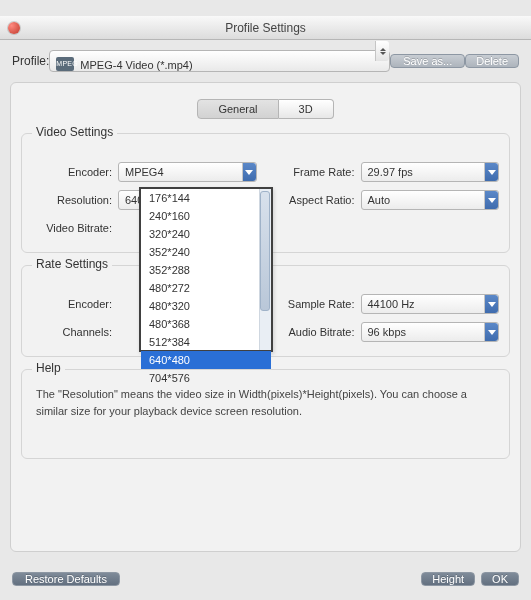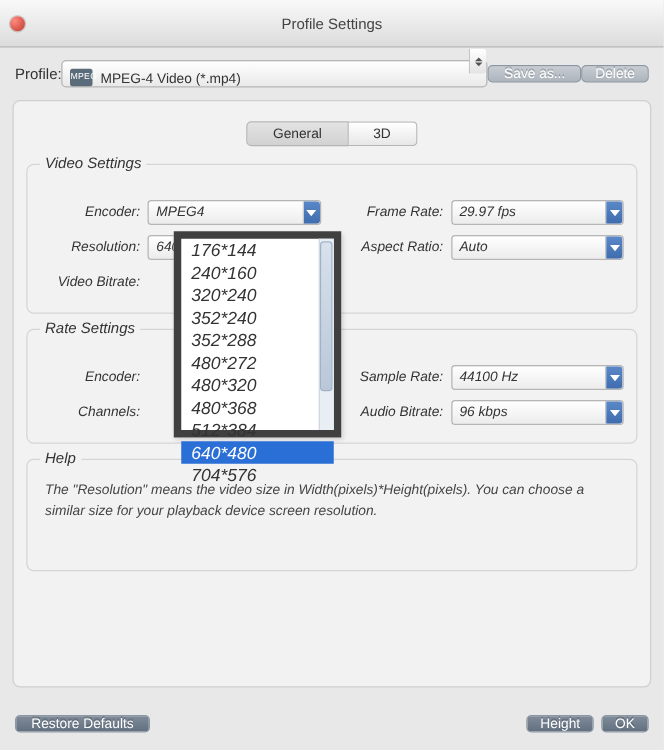--- a/index.html
+++ b/index.html
@@ -1,20 +1,20 @@
 <!DOCTYPE html>
 <html><head>
 <meta charset="utf-8">
 <style>
   * { box-sizing: border-box; font-family: "Lucida Grande", "Helvetica Neue", Arial, sans-serif; }
   html, body { margin:0; padding:0; }
   body { width:531px; height:600px; background:#e8e8e8; font-size:11px; color:#333; }
 
   
-  .titlebar { height:38px; background:linear-gradient(#f9f9f9,#dcdcdc); border-bottom:1px solid #b6b6b6; position:relative; display:flex; align-items:center; }
+  .titlebar { height:24px; background:linear-gradient(#f9f9f9,#dcdcdc); border-bottom:1px solid #b6b6b6; position:relative; display:flex; align-items:center;margin-top:16px; }
   .titlebar .close { width:12px; height:12px; border-radius:50%; background:radial-gradient(circle at 30% 30%,#ff8a80,#c0392b); margin-left:8px; box-shadow:0 0 0 1px rgba(0,0,0,.15);}
   .titlebar .title { position:absolute; left:0; right:0; text-align:center; font-size:12px; color:#444; }
 
   
   .toprow { padding:10px 12px; display:flex; align-items:center; gap:0; }
   .toprow .plabel { font-size:12px; }
   .profile-select { flex:1; height:22px; display:flex; align-items:flex-end; padding:0 20px 0 6px; background:linear-gradient(#fff,#e9e9e9); border:1px solid #b5b5b5; border-radius:4px; position:relative; }
   .profile-select .badge { display:inline-block; width:18px; height:14px; background:#5a6b7a; border-radius:2px; margin-right:6px; color:#fff; font-size:7px; text-align:center; line-height:14px; letter-spacing:.2px;}
   .profile-select .chev { position:absolute; right:6px; top:50%; transform:translateY(-50%); }
   .btn-pill { height:14px; padding:0 12px; background:linear-gradient(#c8cdd3,#adb4bc); border:1px solid #8d97a3; border-radius:4px; color:#fff; font-size:11px; display:flex; align-items:center; text-shadow:0 -1px rgba(0,0,0,.2); }
@@ -24,38 +24,38 @@
   .panel { margin:0 10px 8px; background:#f2f2f2; border:1px solid #cfcfcf; border-radius:6px; padding:10px 10px 12px; position:relative; }
 
   
   .tabs { display:flex; justify-content:center; margin:6px 0 14px; }
   .tab { padding:3px 20px; border:1px solid #b5b5b5; background:linear-gradient(#fff,#e7e7e7); font-size:11px; }
   .tab:first-child { border-radius:4px 0 0 4px; }
   .tab:last-child  { border-left:none; border-radius:0 4px 4px 0; }
   .tab.active { background:linear-gradient(#e3e3e3,#d2d2d2); }
 
   
-  .groupbox { border:1px solid #d5d5d5; border-radius:6px; padding:28px 10px 14px; margin-bottom:12px; position:relative; background:#f2f2f2;font-style:italic; }
+  .groupbox { border:1px solid #d5d5d5; border-radius:6px; padding:28px 10px 14px; margin-bottom:12px; position:relative; background:#f2f2f2; }
   .groupbox .legend { position:absolute; top:-9px; left:10px; padding:0 4px; background:#f2f2f2; font-size:12px; }
   .helpbox { min-height:90px; padding:16px 14px; }
   .helptext { font-size:11px; line-height:1.5; color:#444; }
 
   
   .fields { display:grid; grid-template-columns:1fr 1fr; gap:8px 18px; }
   .field { display:flex; align-items:center; gap:6px; }
   .field label { width:80px; text-align:right; font-size:11px; }
   .combo { flex:1; height:20px; border:1px solid #b5b5b5; border-radius:3px; background:linear-gradient(#fff,#ececec); position:relative; display:flex; align-items:center; padding:0 18px 0 6px; font-size:11px; }
   .combo .arrow, .profile-select .chev { width:14px; height:100%; position:absolute; right:0; top:0; border-left:1px solid #c5c5c5; display:flex; align-items:center; justify-content:center; background:linear-gradient(#5b88c8,#3f6cae); border-radius:0 3px 3px 0; }
   .tri-down { width:0;height:0;border-left:4px solid transparent;border-right:4px solid transparent;border-top:5px solid #fff; }
   .twodir { display:flex; flex-direction:column; gap:1px; align-items:center; }
   .twodir .u { width:0;height:0;border-left:3px solid transparent;border-right:3px solid transparent;border-bottom:3px solid #555;}
   .twodir .d { width:0;height:0;border-left:3px solid transparent;border-right:3px solid transparent;border-top:3px solid #555;}
 
   
-  .dropdown { position:absolute; z-index:50; border:6px solid #404040; background:#fff; box-shadow:1px 2px 4px rgba(0,0,0,.15); font-size:14px;font-style:italic; }
+  .dropdown { position:absolute; z-index:50; border:2px solid #404040; background:#fff; box-shadow:1px 2px 4px rgba(0,0,0,.15); font-size:11px; }
   .dropdown .scroll { position:absolute; right:0; top:0; bottom:0; width:12px; background:#e9eef4; border-left:1px solid #cfd7e0; }
   .dropdown .thumb { position:absolute; right:1px; top:2px; width:10px; height:120px; background:linear-gradient(#d8e1ec,#b9c7d8); border:1px solid #9fb2c8; border-radius:3px; }
   .dropdown .opt { padding:2px 14px 2px 8px; line-height:14px; white-space:nowrap; }
   .dropdown .opt.sel { background:#2a6fd6; color:#fff; }
 
   
   .footer { position:absolute; left:0; right:0; bottom:0; padding:10px 12px 14px; display:flex; align-items:center; }
   .footer .spacer { flex:1; }
 </style>
 </head>

